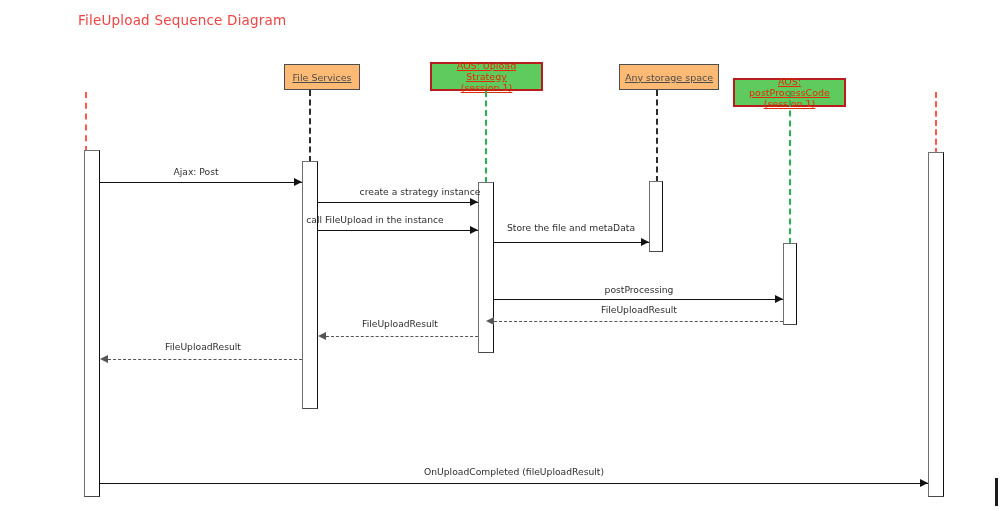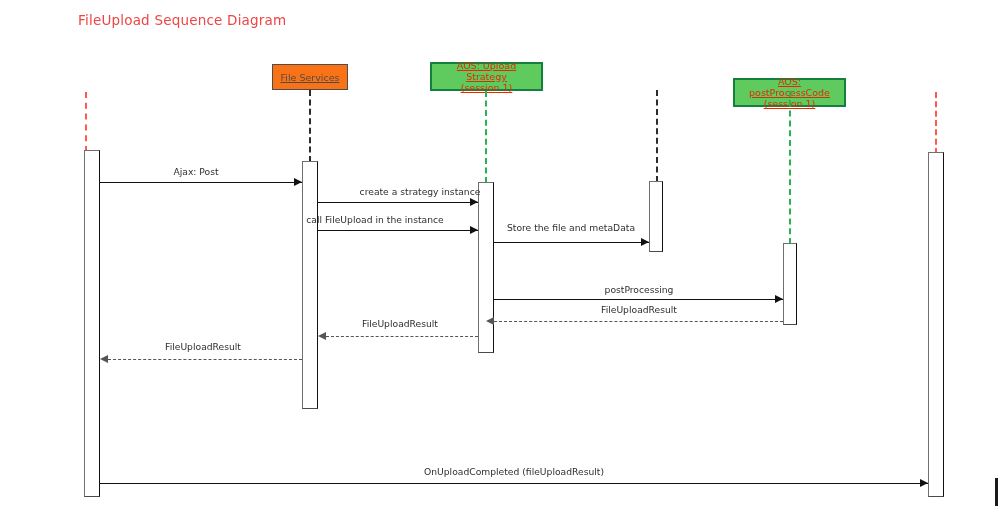--- a/index.html
+++ b/index.html
@@ -42,28 +42,29 @@
     padding: 2px 3px;
     white-space: pre-line;
   }
   .p-yellow {
     background: #ffff00;
     border: 2px solid #ff2a00;
     color: #ff2a00;
   }
   .p-green {
     background: #5fcb5f;
-    border: 2px solid #15803d;
+    border: 2px solid #b91c1c;
     color: #e22b00;
     text-align: center;
   }
   .p-white {
-    background: #f97316;
+    background: #fdba74;
     border: 1.5px solid #4d4d4d;
     color: #4d4d4d;
+    margin-left: 12px;
   }
   
   .lifeline {
     position: absolute;
     width: 0;
     border-left-width: 2px;
     border-left-style: dashed;
   }
   .ll-red { border-left-color: #ff5a4d; }
   .ll-green { border-left-color: #27b34f; }
@@ -129,20 +130,21 @@
 
   <div class="participant p-white" style="left:272px; top:64px; width:76px; height:26px;">File Services</div>
   <div class="lifeline ll-dark" style="left:309px; top:90px; height:72px;"></div>
   <div class="activation" style="left:302px; top:161px; width:16px; height:248px;"></div>
 
   <div class="participant p-green" style="left:430px; top:62px; width:113px; height:29px;">AOS: Upload Strategy
 (session 1)</div>
   <div class="lifeline ll-green" style="left:485px; top:91px; height:92px;"></div>
   <div class="activation" style="left:478px; top:182px; width:16px; height:171px;"></div>
 
+  <div class="participant p-white" style="left:607px; top:64px; width:100px; height:26px;">Any storage space</div>
   <div class="lifeline ll-dark" style="left:656px; top:90px; height:92px;"></div>
   <div class="activation" style="left:649px; top:181px; width:14px; height:71px;"></div>
 
   <div class="participant p-green" style="left:733px; top:78px; width:113px; height:29px;">AOS: postProcessCode
 (session 1)</div>
   <div class="lifeline ll-green" style="left:789px; top:91px; height:153px;"></div>
   <div class="activation" style="left:783px; top:243px; width:14px; height:82px;"></div>
 
   <div class="lifeline ll-red" style="left:935px; top:92px; height:62px;"></div>
   <div class="activation" style="left:928px; top:152px; width:16px; height:345px;"></div>

